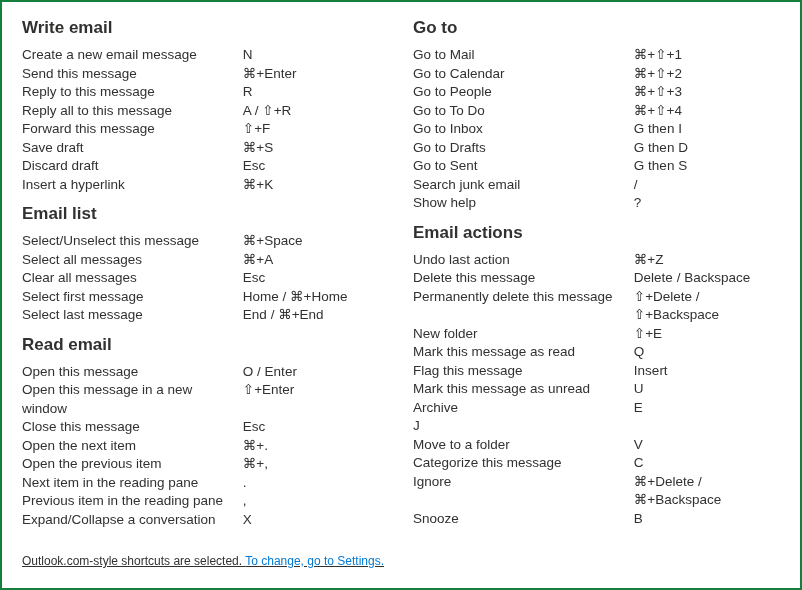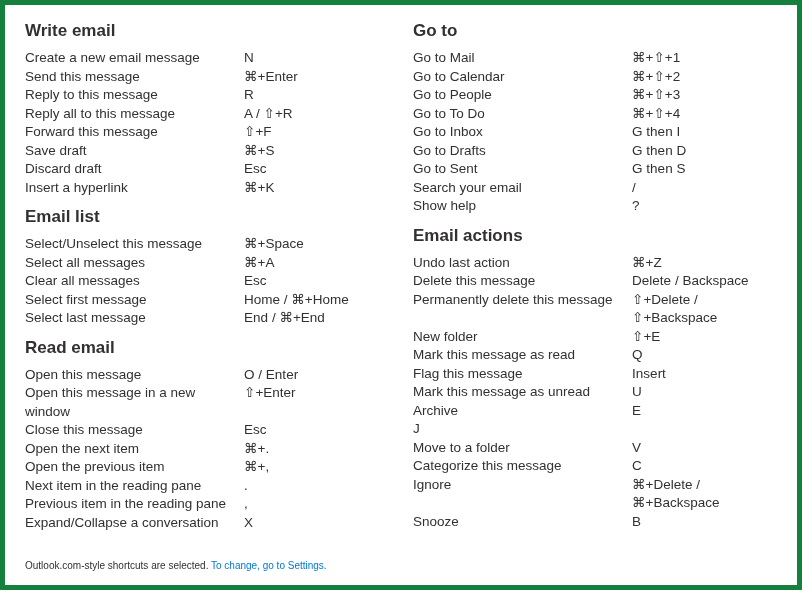--- a/index.html
+++ b/index.html
@@ -6,21 +6,21 @@
   body {
     margin: 0;
     padding: 0;
     font-family: "Segoe UI", Arial, sans-serif;
     background: #fff;
     color: #323130;
   }
   .frame {
     width: 802px;
     height: 590px;
-    border: 5px solid #15803d;
+    border: 2px solid #15803d;
     padding: 16px 20px 0 20px;
     position: relative;
   }
   .columns {
     display: flex;
     gap: 24px;
     height: 528px;
     overflow: hidden;
   }
   .col {
@@ -46,23 +46,24 @@
   .row .desc {
     flex: 0 0 58%;
     padding-right: 8px;
   }
   .row .key {
     flex: 1;
   }
   .footer {
     position: absolute;
     left: 20px;
-    bottom: 14px;
-    font-size: 10px;
-    color: #323130;
+    bottom: 20px;
+    font-size: 12px;
+    color: #323130;
+    text-decoration: underline;
   }
   .footer a {
     color: #0078d4;
     text-decoration: none;
     cursor: pointer;
   }
 </style>
 </head>
 <body>
 
@@ -188,21 +189,21 @@
           </div>
           <div class="row">
             <div class="desc">Go to Drafts</div>
             <div class="key">G then D</div>
           </div>
           <div class="row">
             <div class="desc">Go to Sent</div>
             <div class="key">G then S</div>
           </div>
           <div class="row">
-            <div class="desc">Search your email</div>
+            <div class="desc">Search junk email</div>
             <div class="key">/</div>
           </div>
           <div class="row">
             <div class="desc">Show help</div>
             <div class="key">?</div>
           </div>
         </div>
         <div class="section-title">Email actions</div>
         <div class="rows">
           <div class="row">

